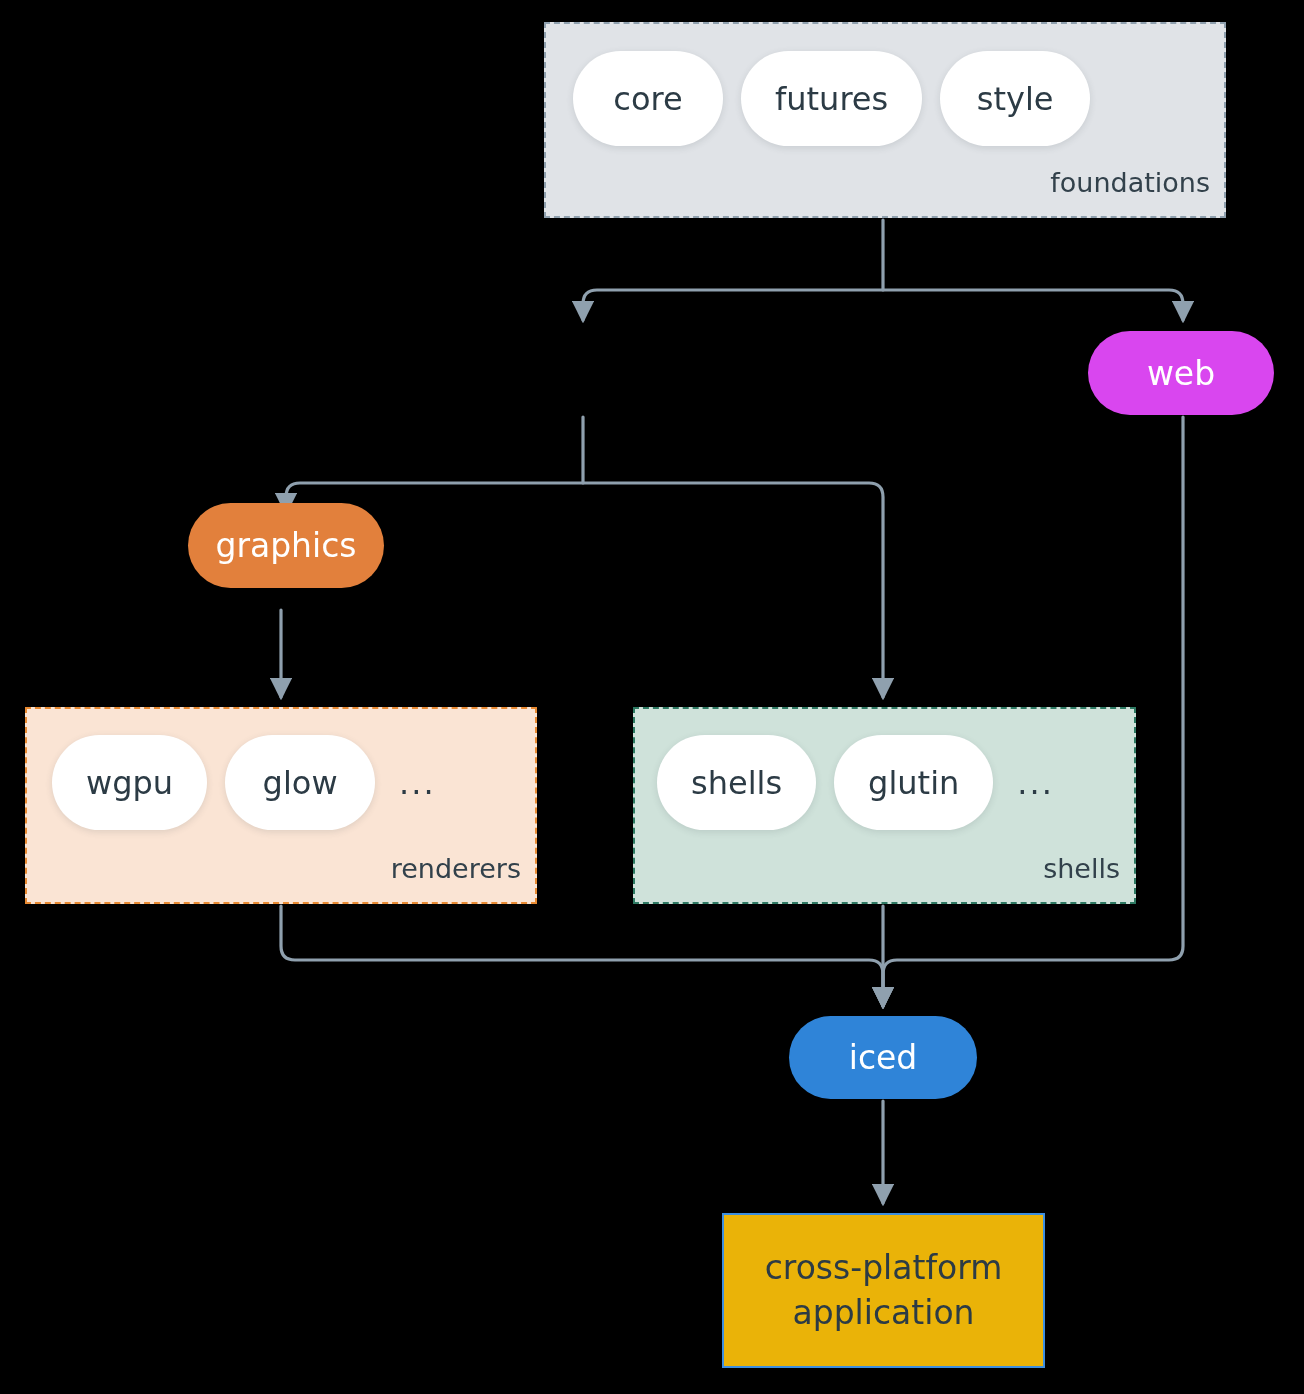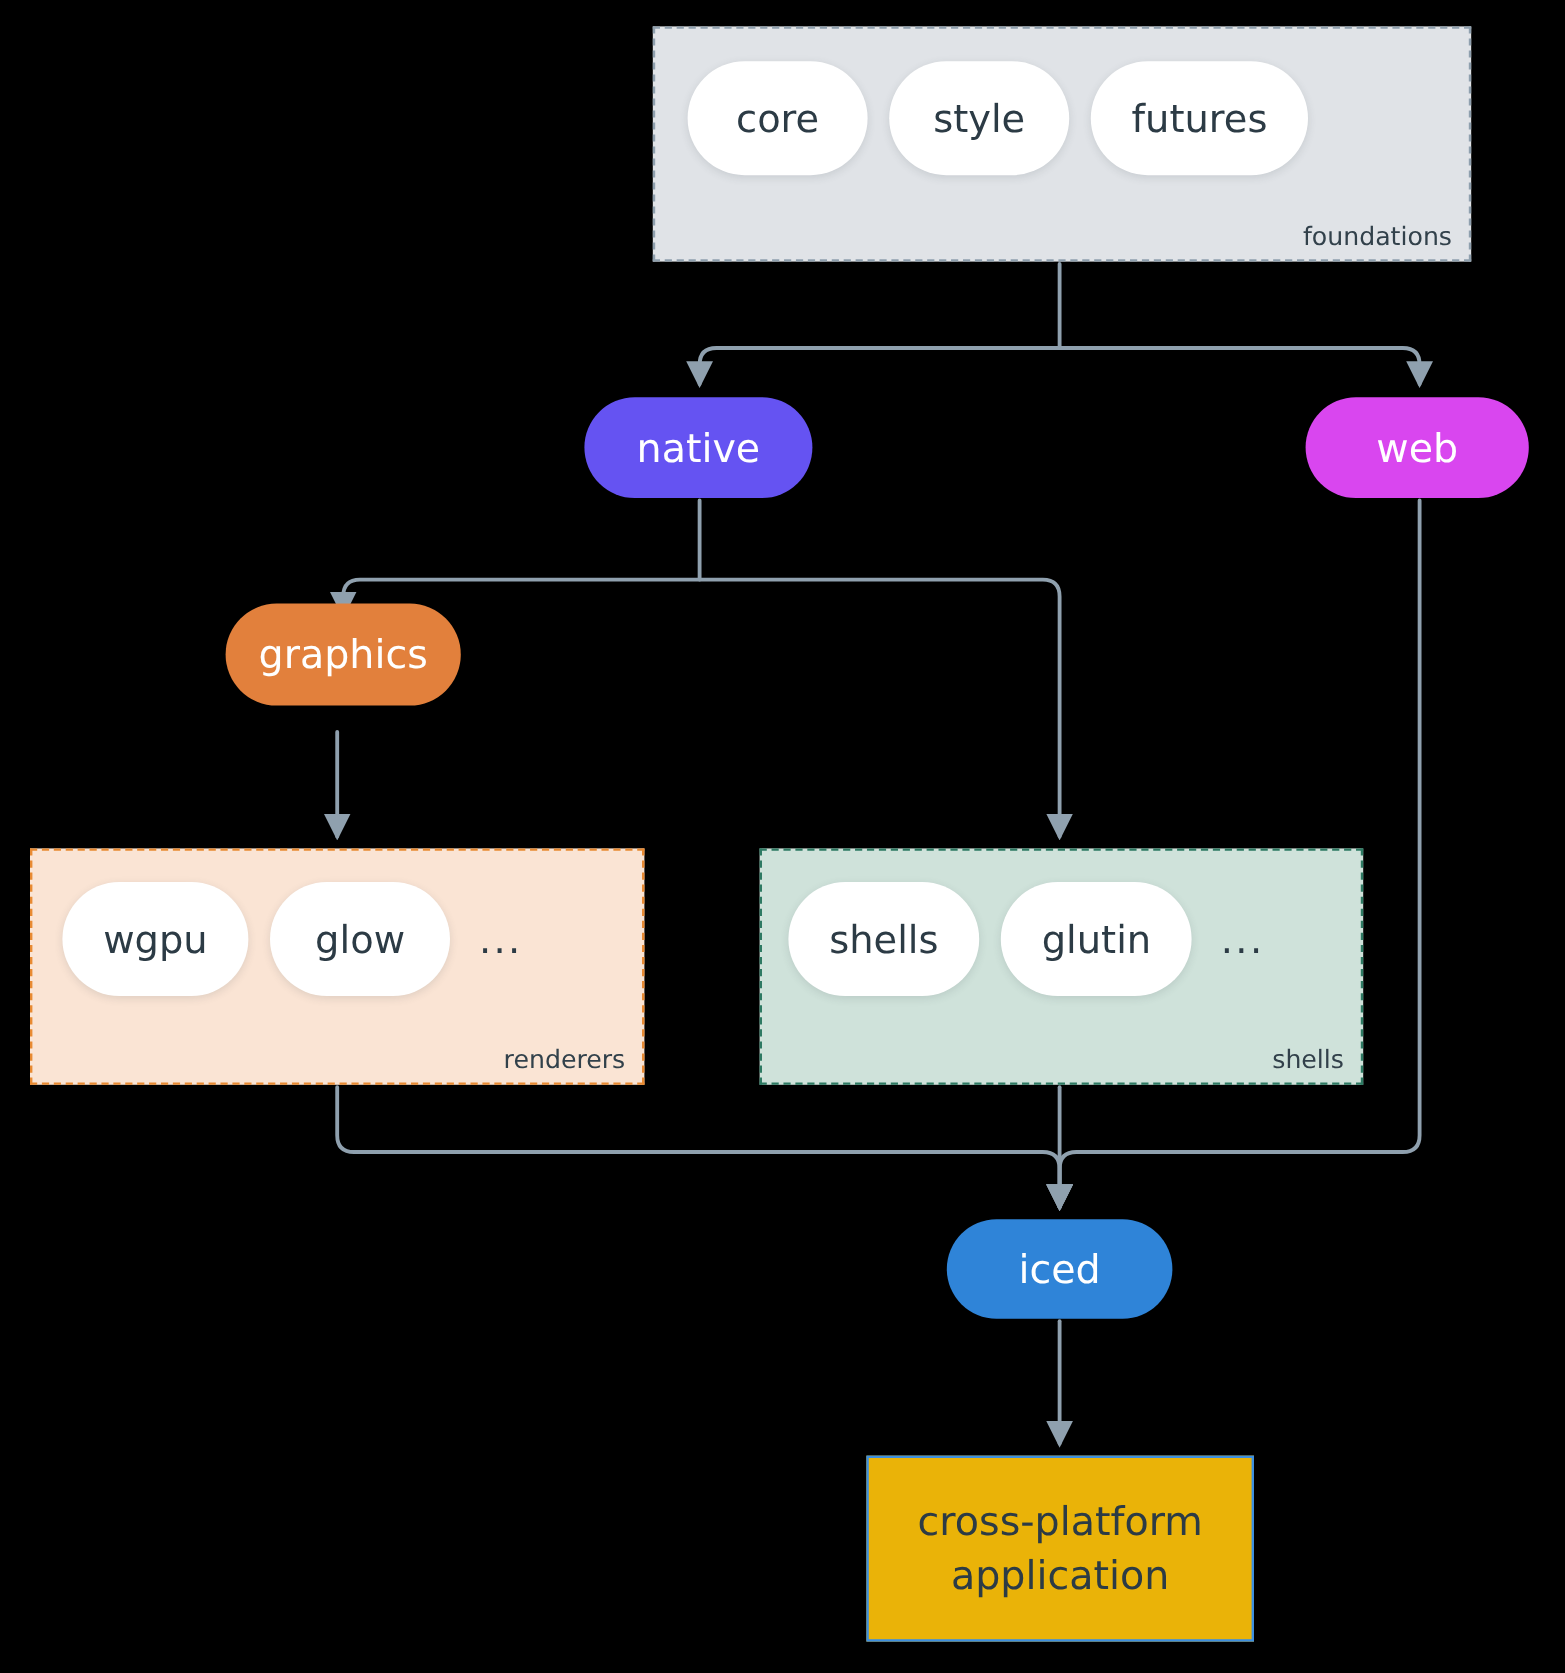--- a/index.html
+++ b/index.html
@@ -24,22 +24,22 @@
   }
 
   
   .cluster {
     position: absolute;
     box-sizing: border-box;
   }
   .cluster-label {
     position: absolute;
     right: 14px;
-    bottom: 8px;
-    font-size: 21px;
+    bottom: 20px;
+    font-size: 27px;
     color: #32414b;
     line-height: 1;
     white-space: nowrap;
   }
   .cluster-items {
     position: absolute;
     left: 0; top: 0;
     display: flex;
     align-items: center;
     gap: 18px;
@@ -160,22 +160,22 @@
       <path d="M 883 906 L 883 1006" marker-end="url(#arrow)"></path>
       <path d="M 1183 417 L 1183 946 Q 1183 960 1169 960 L 897 960 Q 883 960 883 974 L 883 1006" marker-end="url(#arrow)"></path>
 
       <path d="M 883 1101 L 883 1203" marker-end="url(#arrow)"></path>
     </g>
   </svg>
 
   <div class="cluster" id="cluster-foundations">
     <div class="cluster-items">
       <div class="pill">core</div>
+      <div class="pill">futures</div>
       <div class="pill">style</div>
-      <div class="pill">futures</div>
     </div>
     <div class="cluster-label">foundations</div>
   </div>
 
   <div class="cluster" id="cluster-renderers">
     <div class="cluster-items">
       <div class="pill">wgpu</div>
       <div class="pill">glow</div>
       <div class="ellipsis">...</div>
     </div>
@@ -184,21 +184,20 @@
 
   <div class="cluster" id="cluster-shells">
     <div class="cluster-items">
       <div class="pill">shells</div>
       <div class="pill">glutin</div>
       <div class="ellipsis">...</div>
     </div>
     <div class="cluster-label">shells</div>
   </div>
 
-  <div class="node" id="node-native">native</div>
 
   <div class="node" id="node-web">web</div>
 
   <div class="node" id="node-graphics">graphics</div>
 
   <div class="node" id="node-iced">iced</div>
 
   <div id="node-app">
     <span>cross-platform</span>
     <span>application</span>

